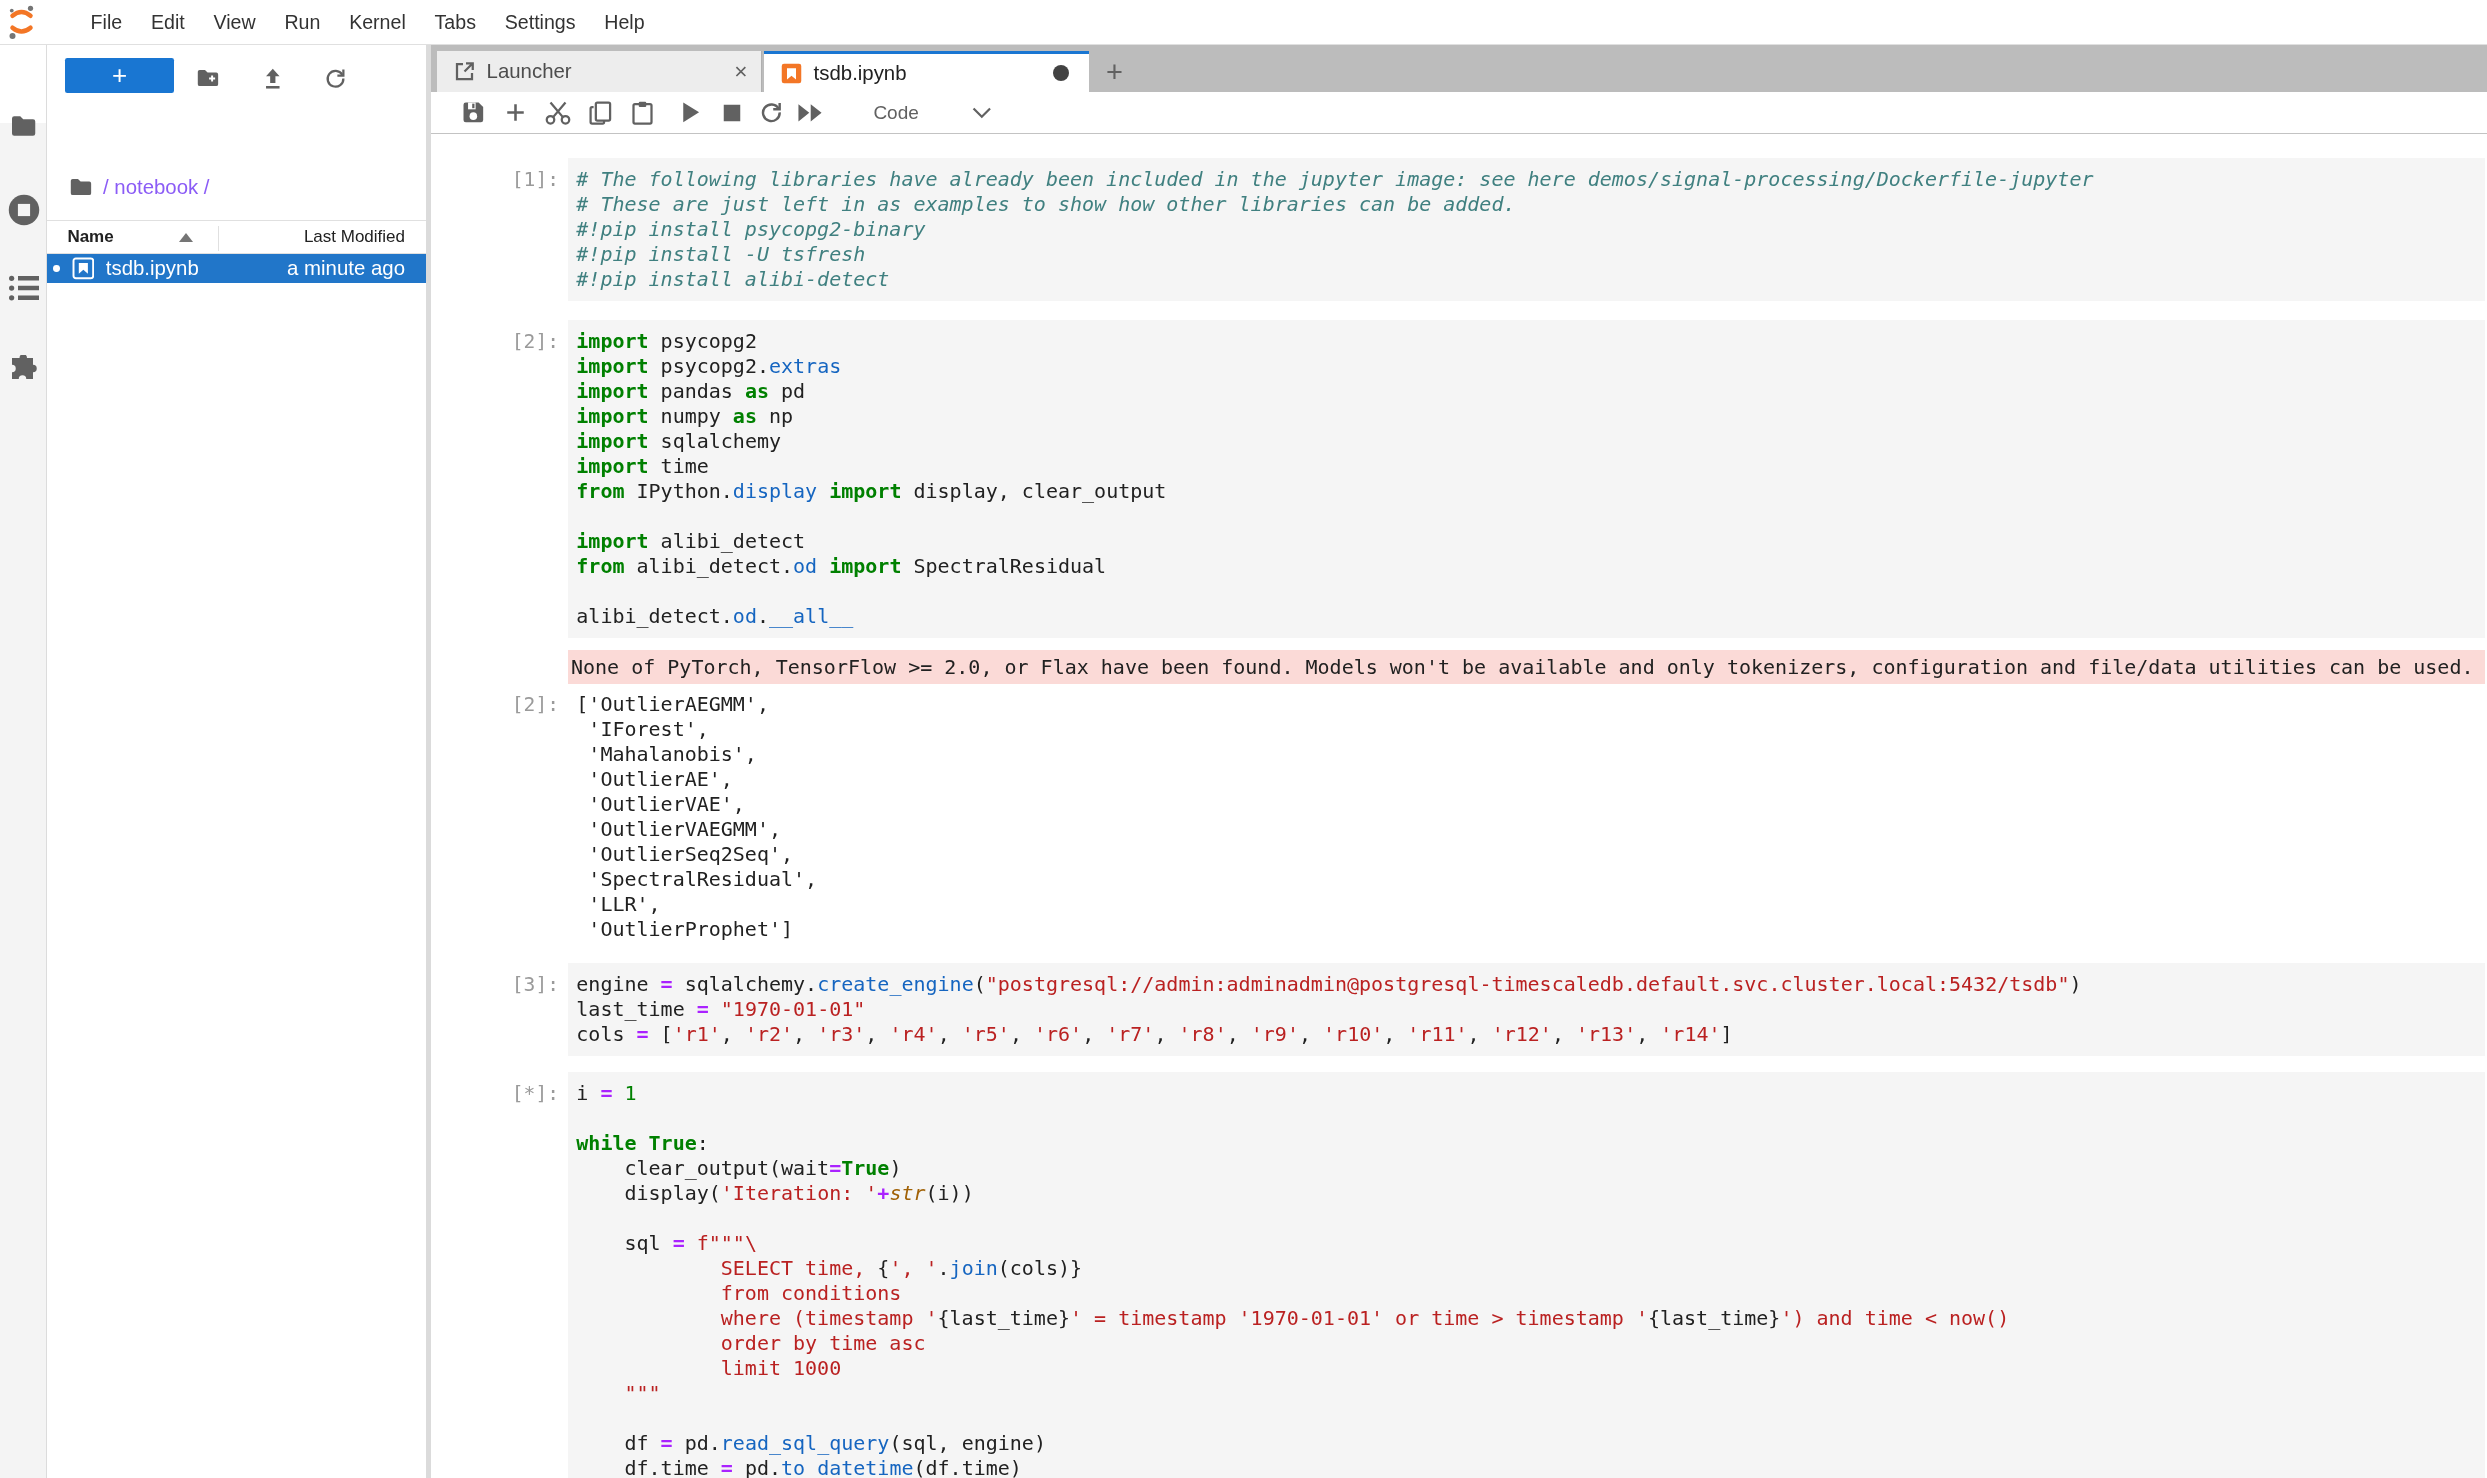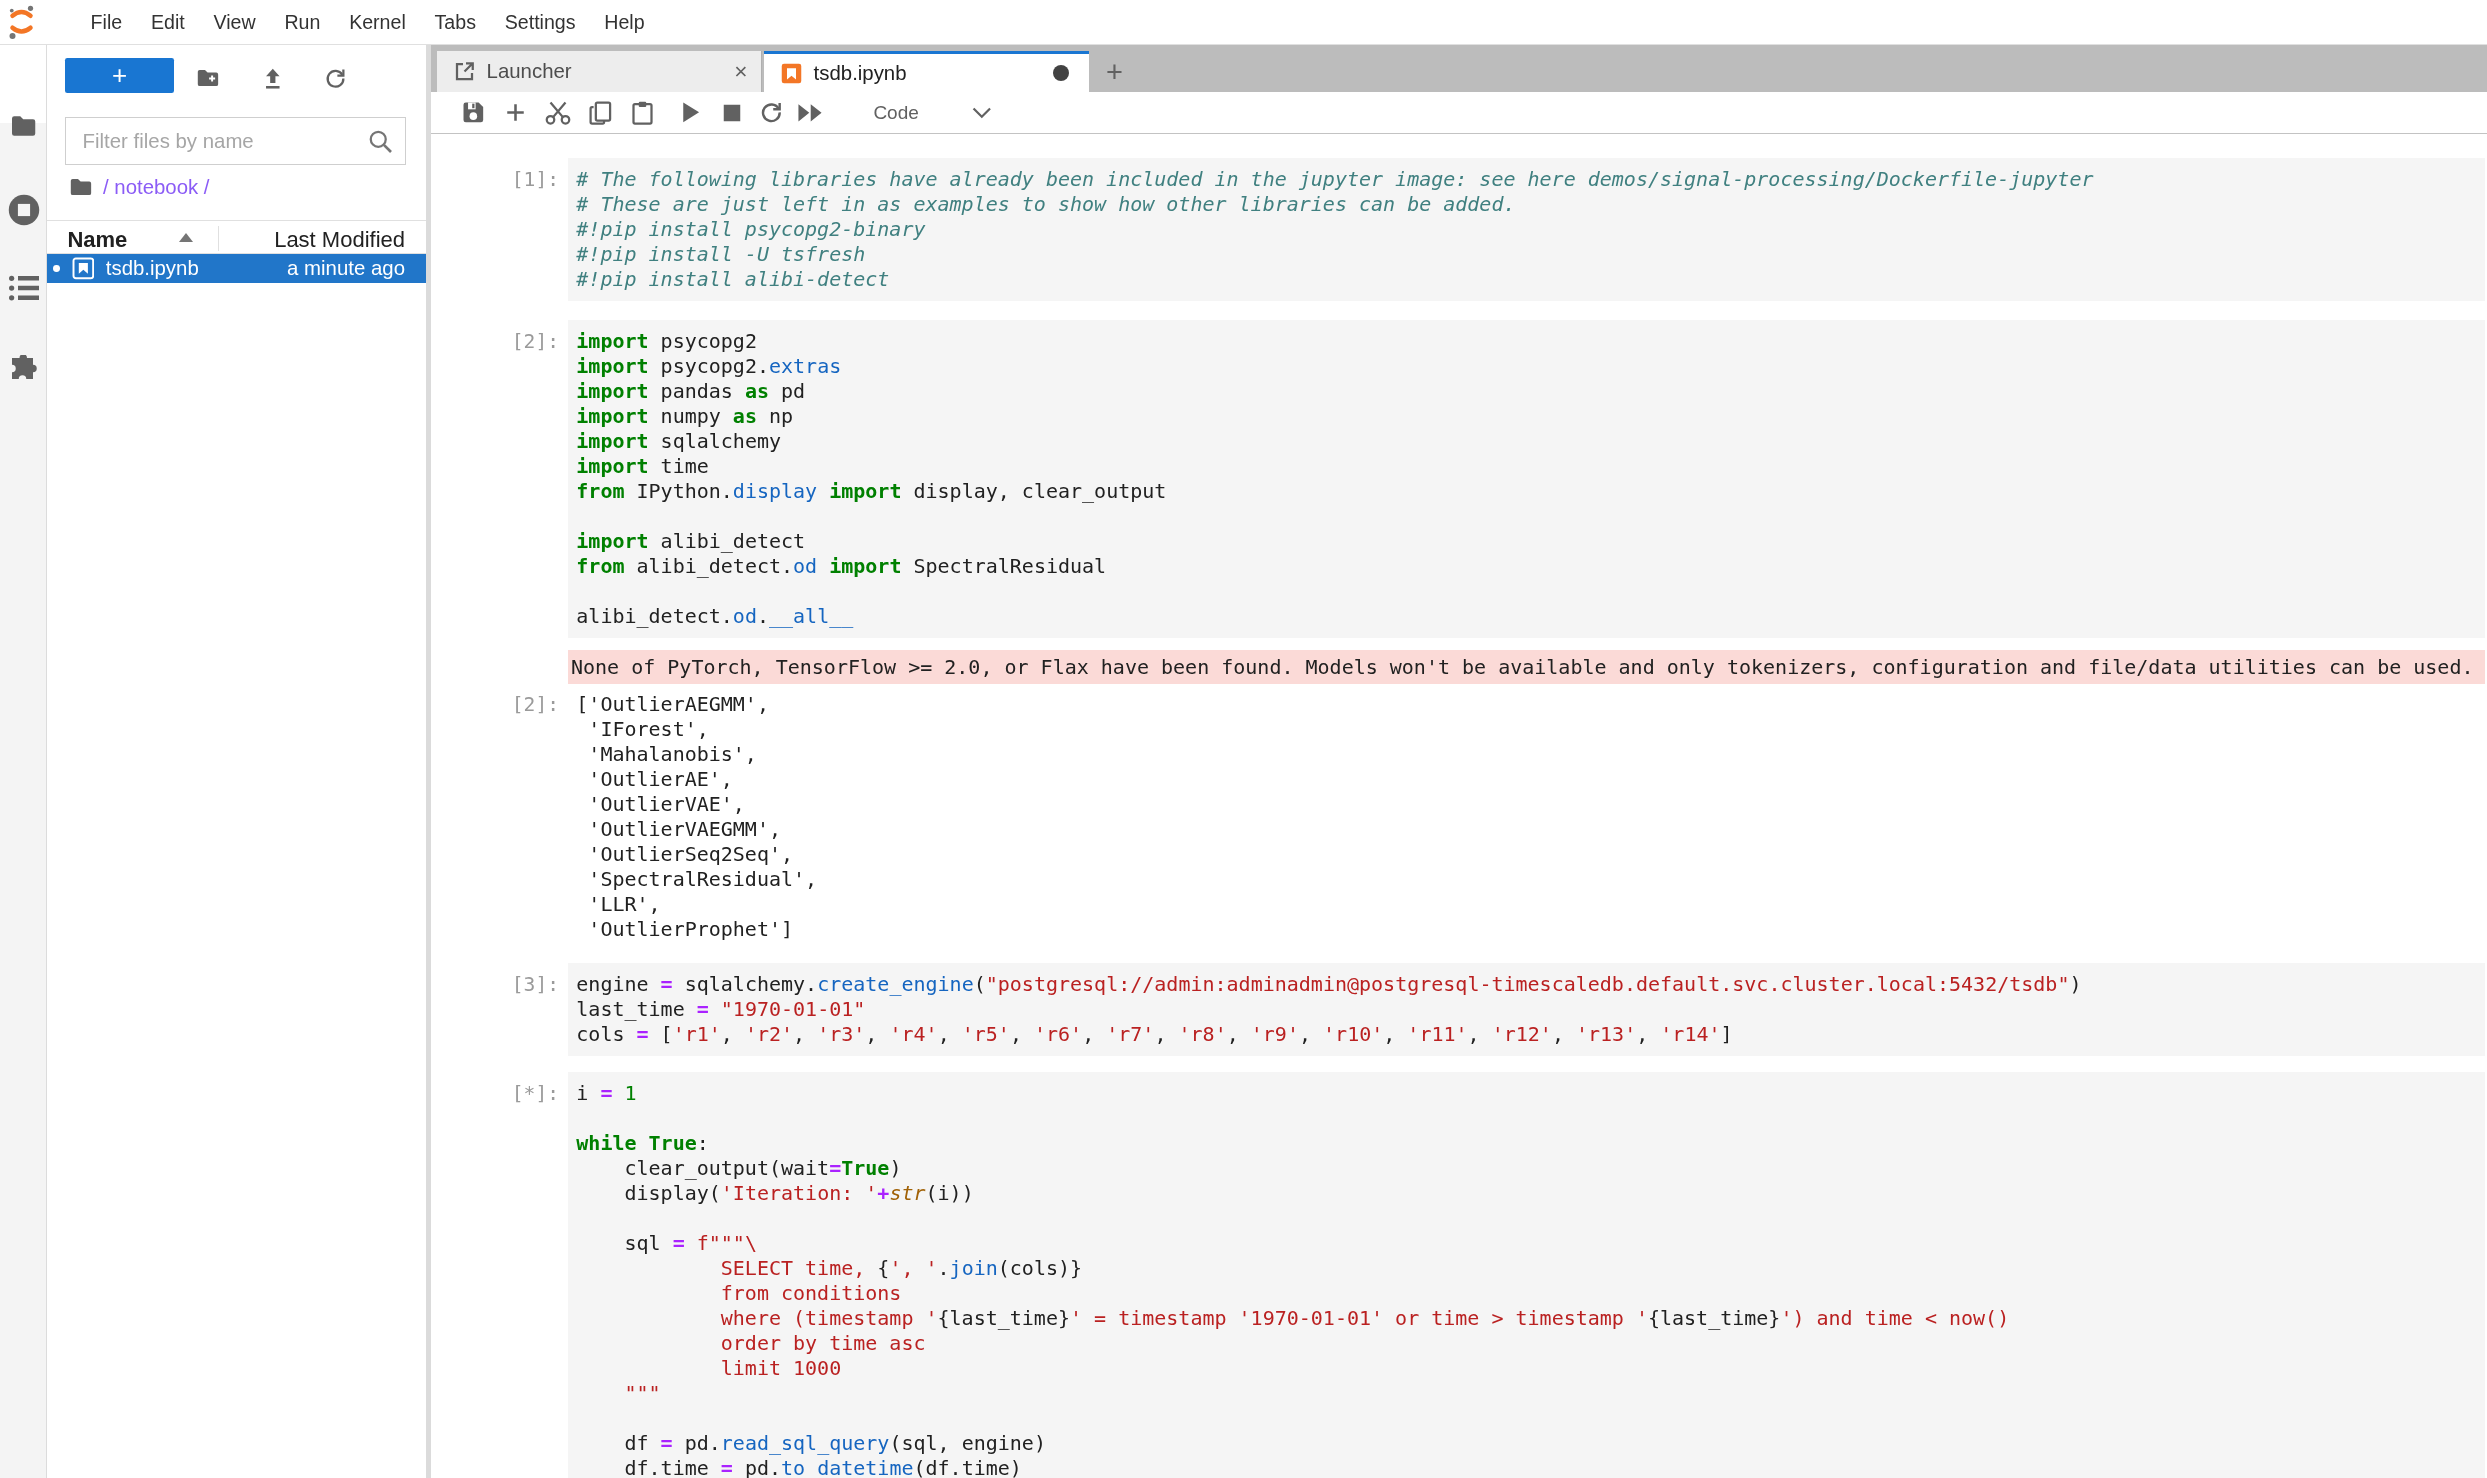--- a/index.html
+++ b/index.html
@@ -29,21 +29,21 @@
   #filter-wrap { position:absolute; left:18px; top:72px; width:341px; height:48px; border:0.8px solid #cfcfcf;
     background:#fff; }
   #filter-input { position:absolute; left:0; top:0; width:100%; height:100%; border:none; outline:none;
     font-size:20.4px; color:#424242; padding:0 45px 0 16.6px; background:transparent; }
   #filter-input::placeholder { color:#a6a6a6; }
   #filter-search-icon { position:absolute; right:10.6px; top:9.8px; }
   #breadcrumb { position:absolute; left:22.7px; top:127px; height:30px; display:flex; align-items:center;
     font-size:20.4px; color:#8b5cf6; }
   #breadcrumb .crumb-text { margin-left:10.6px; }
   #fb-header { position:absolute; left:0; top:175px; width:100%; height:34px; border-top:0.8px solid #e0e0e0;
-    border-bottom:0.8px solid #e0e0e0; font-size:22px; color:#212121; }
+    border-bottom:0.8px solid #e0e0e0; font-size:17px; color:#212121; }
   #col-name { position:absolute; left:20.4px; top:6px; font-weight:bold; }
   #sort-arrow { position:absolute; left:132px; top:12px; width:0; height:0;
     border-left:7.6px solid transparent; border-right:7.6px solid transparent; border-bottom:9.8px solid #757575; }
   #col-divider { position:absolute; left:171px; top:4.5px; width:0.8px; height:25px; background:#e0e0e0; }
   #col-modified { position:absolute; right:21px; top:6px; }
   #file-row { position:absolute; left:0; top:209px; width:100%; height:29px; background:#2176c9; color:#fff;
     display:flex; align-items:center; font-size:20.4px; cursor:pointer; }
   #file-dot { width:6.8px; height:6.8px; border-radius:50%; background:#fff; margin-left:6px; }
   #file-row .nb-icon { margin-left:12px; }
   #file-name { margin-left:11.3px; }
@@ -162,29 +162,20 @@
       </svg>
     </span>
     <span class="fb-tb-icon" style="left:278px;">
       <svg class="ic" width="21" height="21" viewBox="0 0 28 28">
         <path d="M23 9 A 10.5 10.5 0 1 0 24.5 14" fill="none" stroke="#616161" stroke-width="3"></path>
         <path d="M24.5 2 v8 h-8" fill="none" stroke="#616161" stroke-width="3"></path>
       </svg>
     </span>
   </div>
 
-  <div id="filter-wrap">
-    <input id="filter-input" type="text" placeholder="Filter files by name" style="">
-    <span id="filter-search-icon">
-      <svg class="ic" width="27" height="27" viewBox="0 0 36 36">
-        <circle cx="15" cy="15" r="10" fill="none" stroke="#757575" stroke-width="3"></circle>
-        <path d="M22.5 22.5 L32 32" stroke="#757575" stroke-width="3.6"></path>
-      </svg>
-    </span>
-  </div>
 
   <div id="breadcrumb">
     <svg class="ic" width="22.7" height="19.6" viewBox="0 0 30 26">
       <path d="M1 5 q0-2.5 2.5-2.5 h7 l3.5 3.5 h11.5 q2.5 0 2.5 2.5 v13 q0 2.5-2.5 2.5 h-22 q-2.5 0-2.5-2.5 z" fill="#616161"></path>
     </svg>
     <span class="crumb-text">/ notebook /</span>
   </div>
 
   <div id="fb-header">
     <span id="col-name">Name</span>

